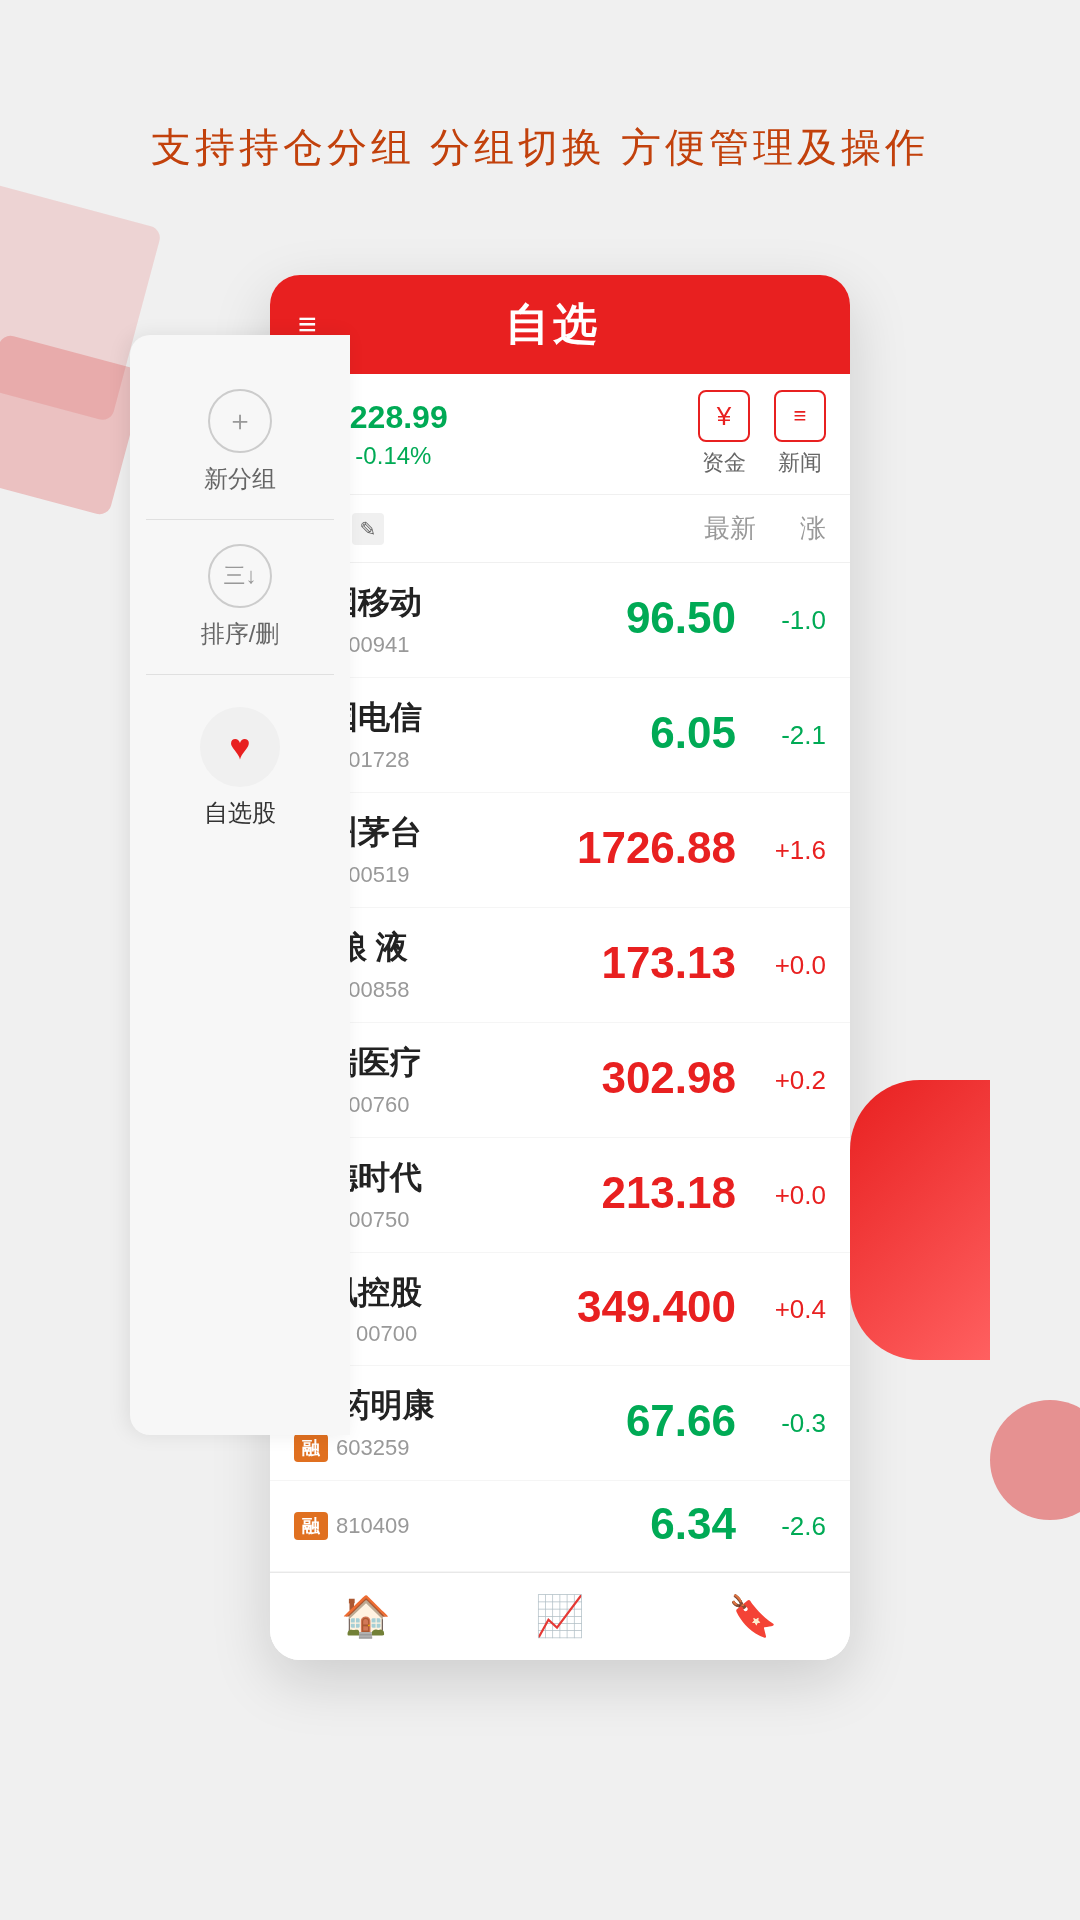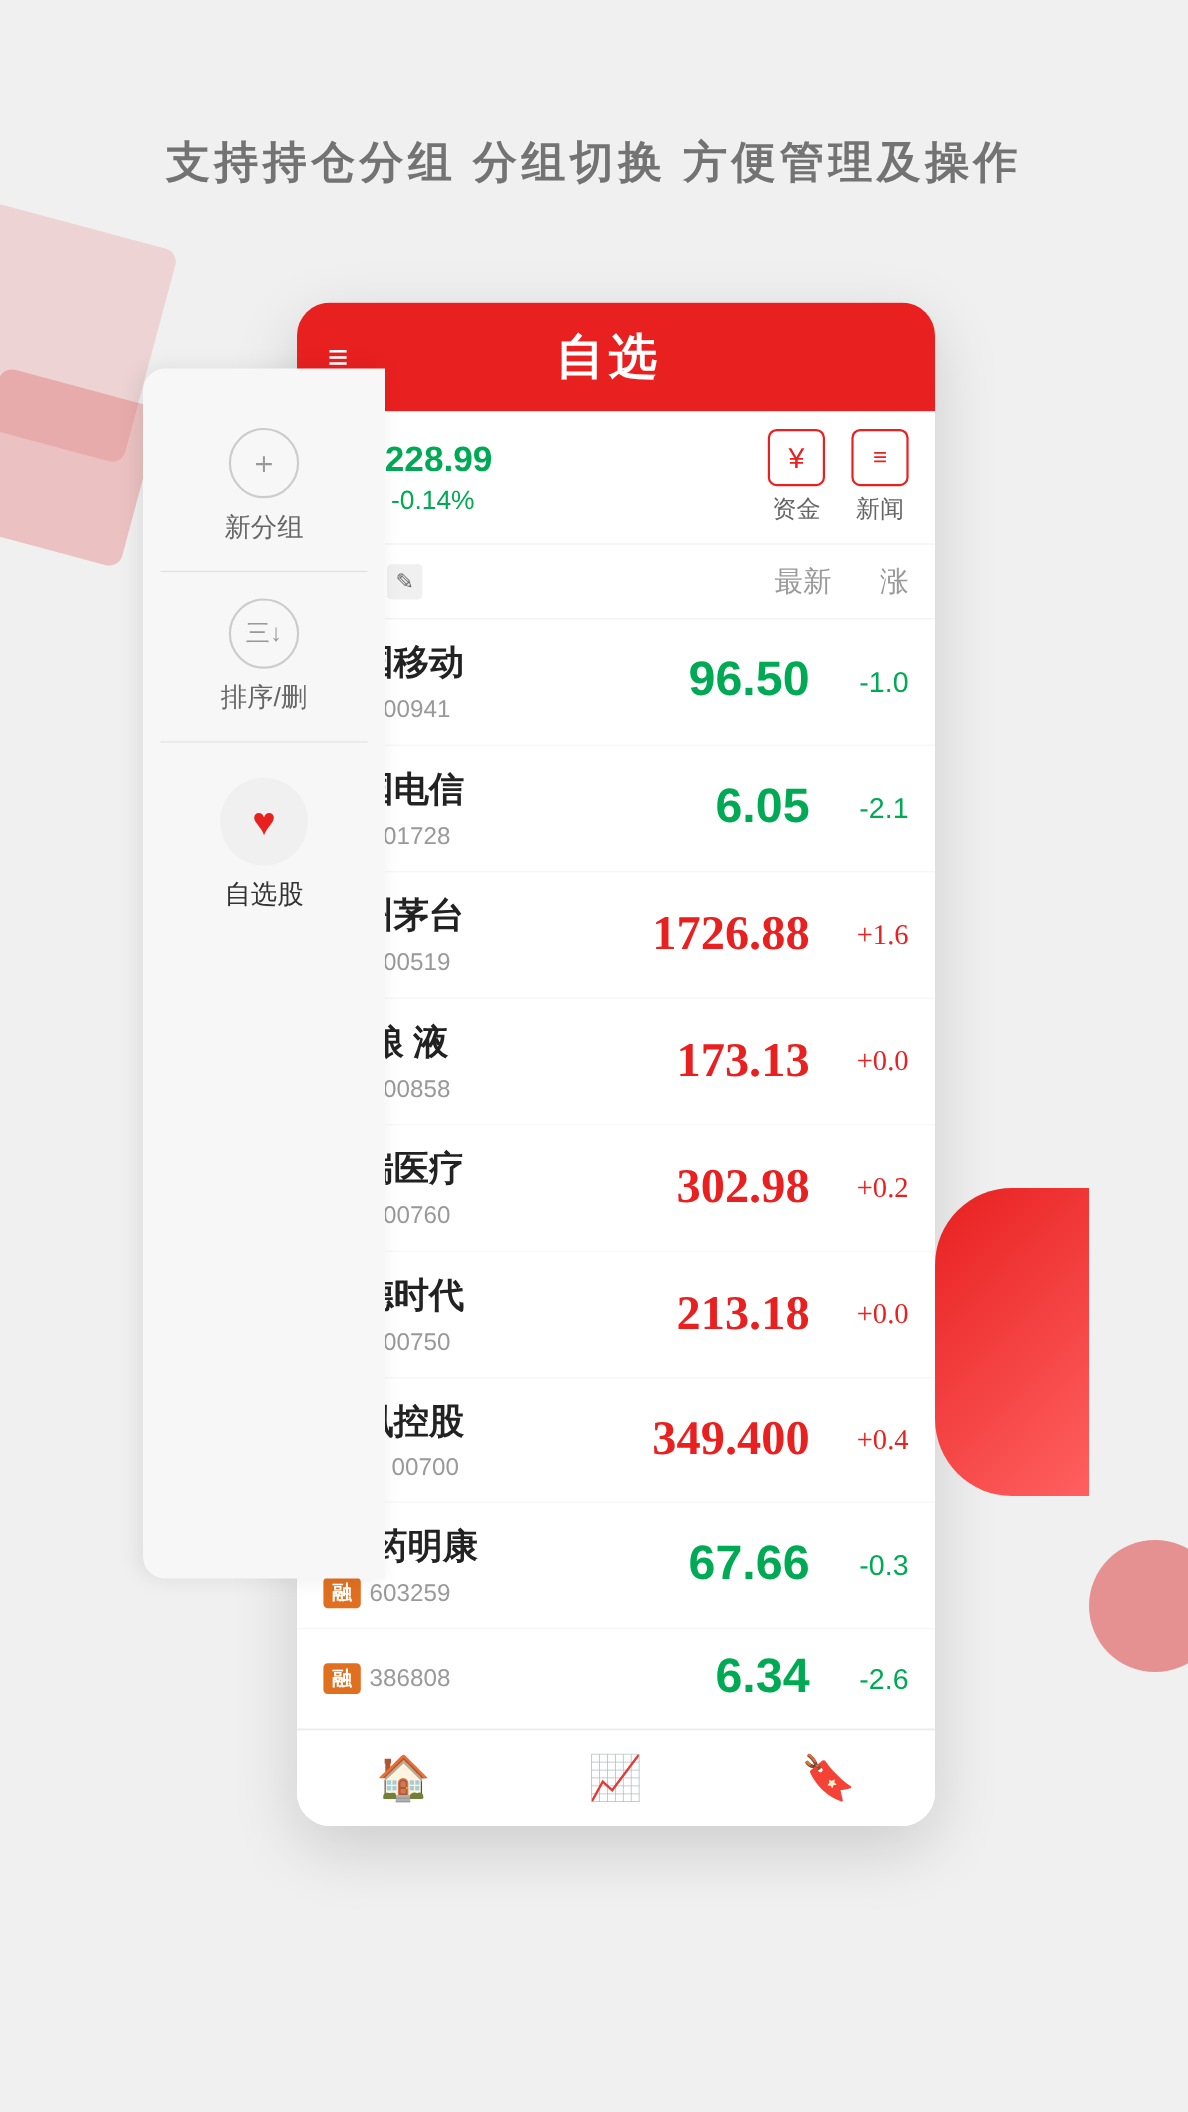--- a/index.html
+++ b/index.html
@@ -67,23 +67,23 @@
       font-size: 88px;
       font-weight: 900;
       color: #e82020;
       letter-spacing: 8px;
       line-height: 1.1;
       margin-bottom: 30px;
     }
 
     .subtitle {
       font-size: 40px;
-      color: #737373;
+      color: #c2410c;
       letter-spacing: 4px;
-      font-weight: 700;
+      font-weight: 400;
     }
 
     
     .phone-container {
       position: relative;
       margin: 60px auto 0;
       width: 820px;
     }
 
     
@@ -346,21 +346,21 @@
       min-width: 130px;
     }
 
     .price-value {
       font-size: 44px;
       font-weight: 600;
       margin-bottom: 4px;
     }
 
     .price-green { color: #00aa55; }
-    .price-red { color: #e82020; font-family: Liberation Serif, serif; }
+    .price-red { color: #e82020; }
 
     .price-change {
       font-size: 26px;
       font-weight: 500;
       text-align: right;
       min-width: 90px;
     }
 
     
     .bottom-nav {
@@ -578,21 +578,21 @@
     </div>
     <div class="stock-price">
       <div class="price-value price-green">67.66</div>
     </div>
     <div class="price-change price-green">-0.3</div>
   </div>
         <div class="stock-item">
     <div class="stock-info">
       <div class="stock-code-row">
         <span class="stock-tag tag-rong">融</span>
-        <span class="stock-code">386808</span>
+        <span class="stock-code">810409</span>
       </div>
     </div>
     <div class="stock-price">
       <div class="price-value price-green">6.34</div>
     </div>
     <div class="price-change price-green">-2.6</div>
   </div>
       </div>
 
     <div class="bottom-nav">

